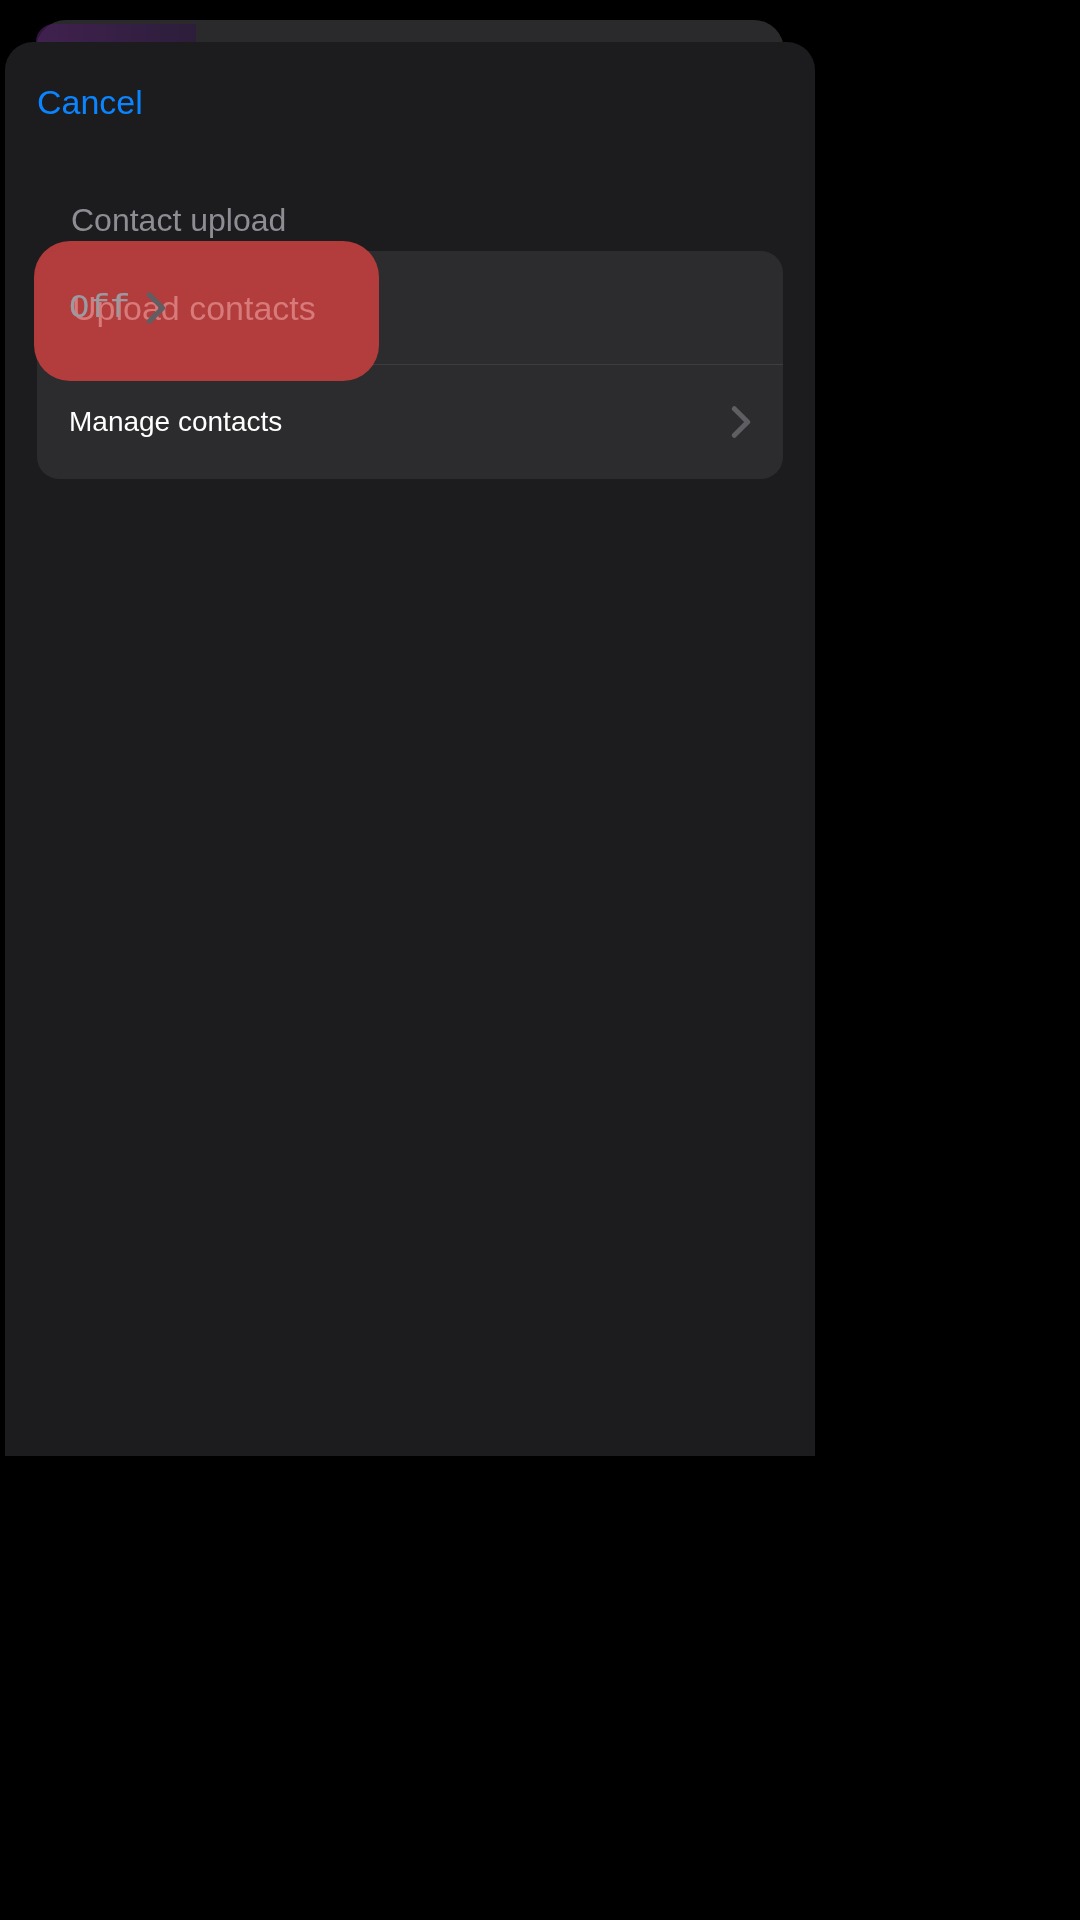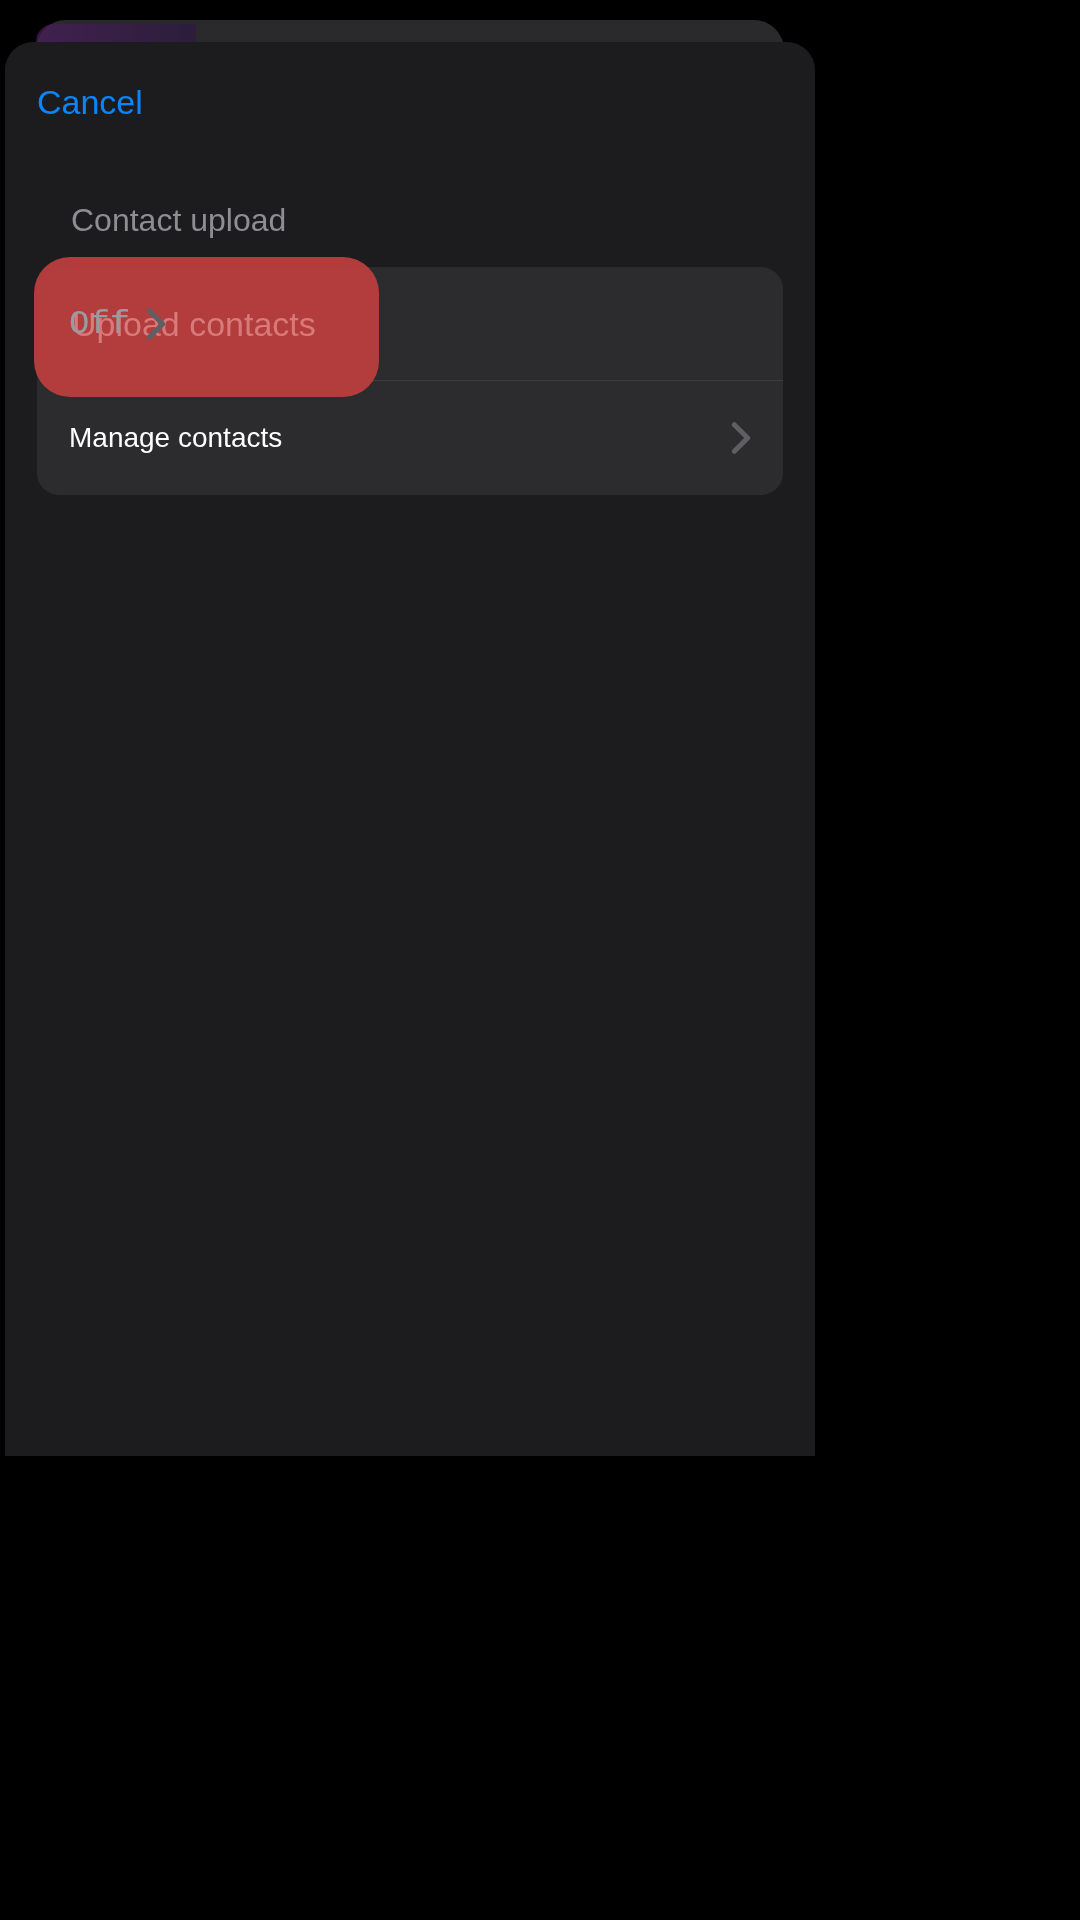--- a/index.html
+++ b/index.html
@@ -80,21 +80,21 @@
     .content {
       padding: 0 32px;
       margin-top: 40px;
     }
 
     .section-header {
       color: #8d8d93;
       font-size: 32px;
       font-weight: 400;
       margin-left: 34px;
-      margin-bottom: 28px;
+      margin-bottom: 12px;
     }
 
     .list-group {
       background: #2c2c2e;
       border-radius: 22px;
       overflow: visible;
       position: relative;
     }
 
     .list-row {

